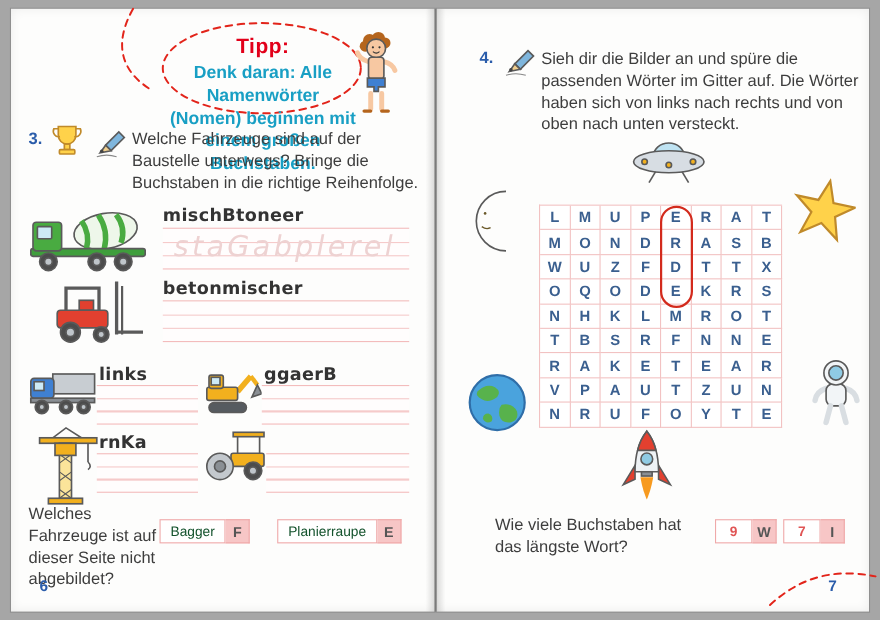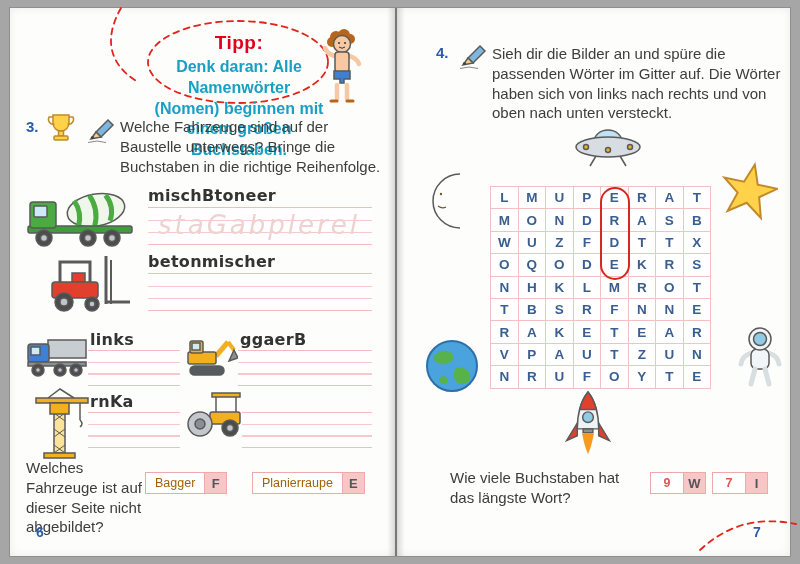--- a/index.html
+++ b/index.html
@@ -18,21 +18,21 @@
   .tip{position:absolute;left:154px;top:32px;width:170px;text-align:center;}
   .tip .tip-title{color:#e2001a;font-weight:bold;font-size:19px;letter-spacing:.5px;}
   .tip .tip-text{color:#189fc4;font-size:16px;line-height:1.3;margin-top:3px;font-weight:bold;}
   .word{position:absolute;color:#333;font-size:16px;font-weight:700;letter-spacing:.3px;font-family:"DejaVu Sans",sans-serif;}
   .ruled{position:absolute;border-top:1.5px solid #f3bcbc;border-bottom:1.5px solid #f3bcbc;background:#fffdfd;}
   .ruled::before,.ruled::after{content:"";position:absolute;left:0;right:0;height:1.2px;background:#f6caca;}
   .ruled::before{top:33%;}
   .ruled::after{top:66%;}
   .traced{position:absolute;left:10px;top:0;font-size:26px;line-height:34px;letter-spacing:3px;color:#eed2d2;font-family:"DejaVu Sans",sans-serif;font-style:italic;z-index:1;}
   .opt{position:absolute;display:flex;height:22px;z-index:2;}
-  .opt .lbl{background:#fff;border:1.5px solid #efa9a9;color:#a16207;font-size:12.5px;display:flex;align-items:center;justify-content:center;padding:0 9px;white-space:nowrap;}
+  .opt .lbl{background:#fff;border:1.5px solid #efa9a9;color:#14532d;font-size:12.5px;display:flex;align-items:center;justify-content:center;padding:0 9px;white-space:nowrap;}
   .opt .ltr{background:#f7c6c6;border:1.5px solid #efa9a9;border-left:none;width:21px;display:flex;align-items:center;justify-content:center;font-weight:bold;color:#555;font-size:13px;}
   .opt.numopt .lbl{color:#e05555;font-weight:bold;min-width:14px;}
   .word-grid{position:absolute;left:490px;top:186px;display:grid;grid-template-columns:repeat(8,27.5px);grid-auto-rows:22.4px;border-top:1px solid #f2c2c2;border-left:1px solid #f2c2c2;background:#fff;}
   .cell{border-right:1px solid #f2c2c2;border-bottom:1px solid #f2c2c2;display:flex;align-items:center;justify-content:center;font-size:13.5px;font-weight:bold;color:#3a5f8f;}
   .circle-erde{position:absolute;left:600px;top:187px;width:26px;height:89px;border:2.5px solid #d32a1c;border-radius:15px;pointer-events:none;z-index:3;}
   .pic{position:absolute;}
   svg .ol{stroke:#5a5a5a;stroke-width:1.5;}
 </style>
 </head>
 <body>

